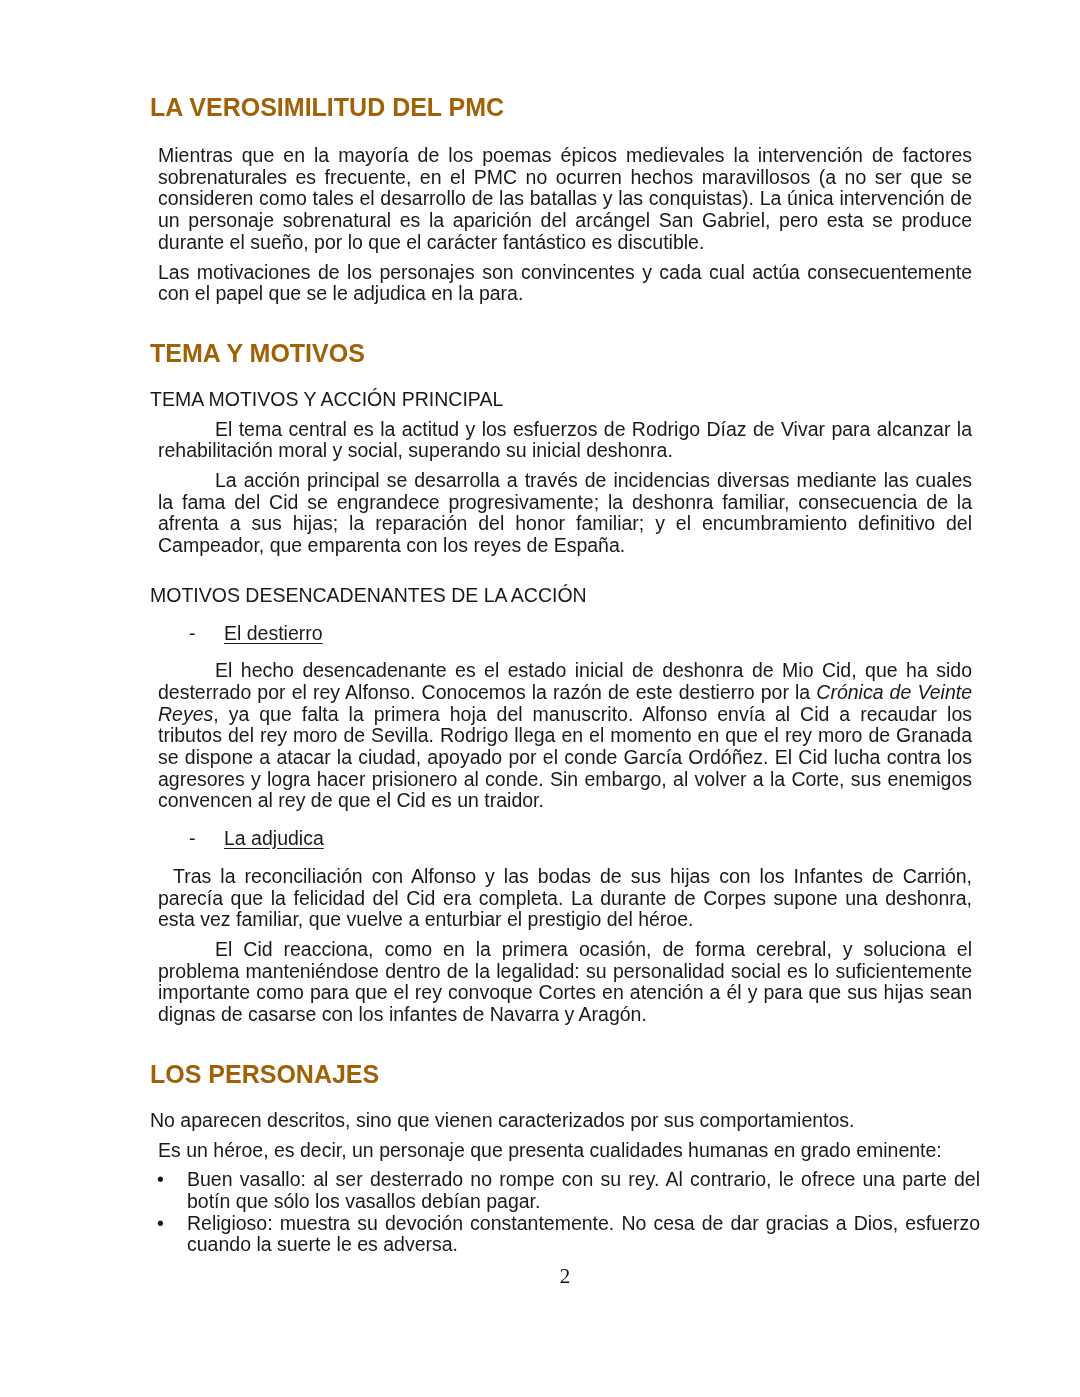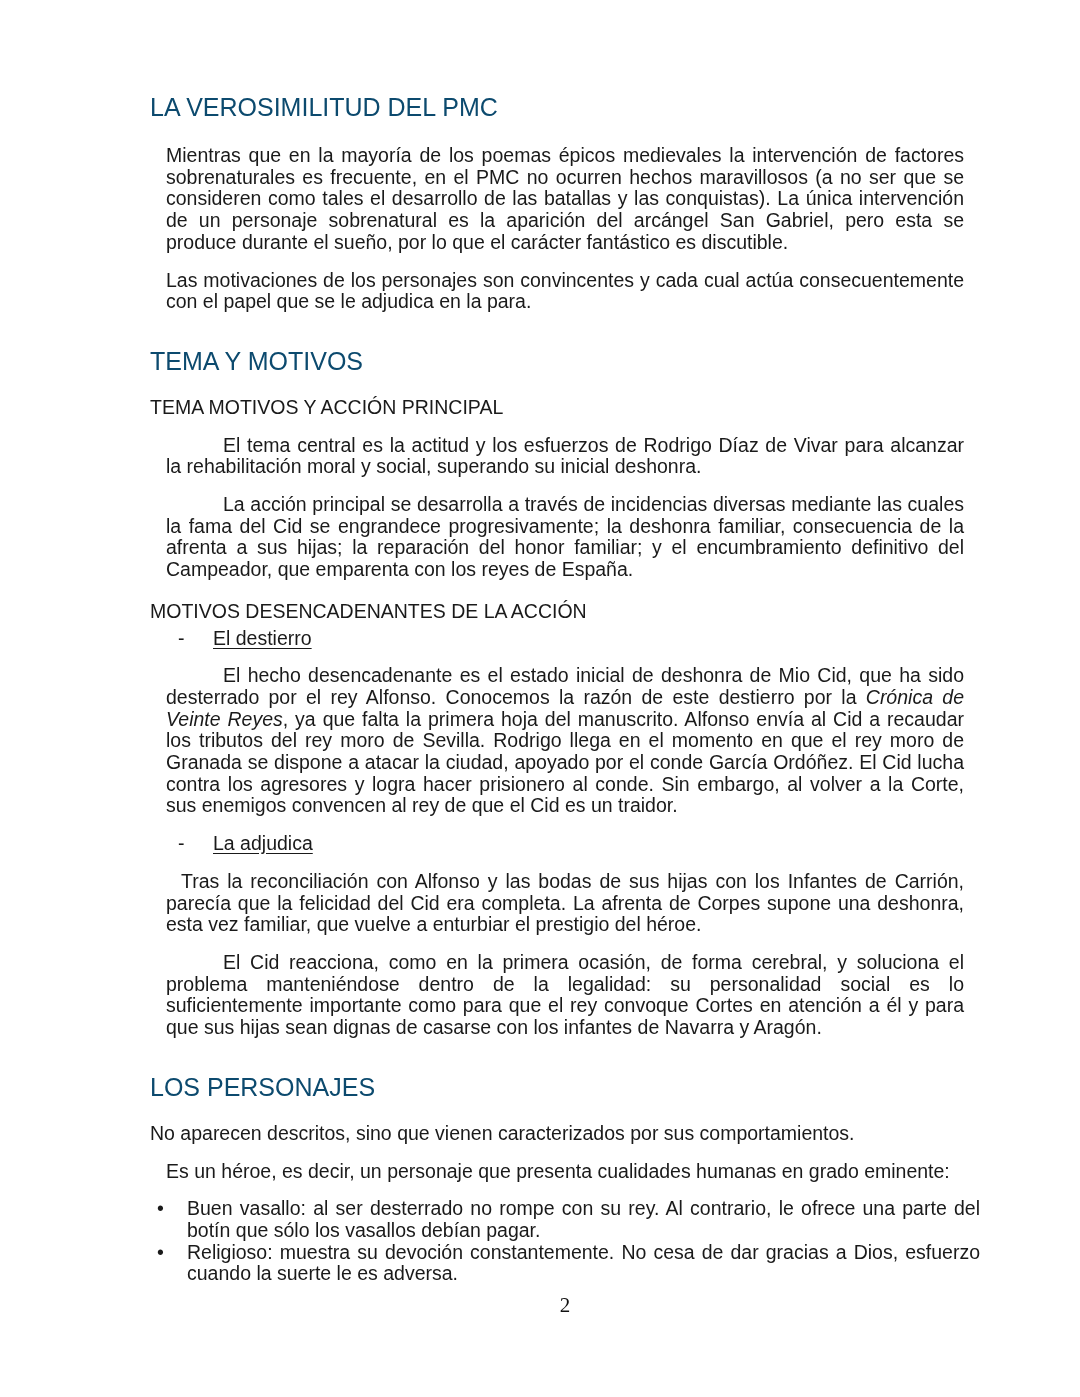--- a/index.html
+++ b/index.html
@@ -16,54 +16,54 @@
     background: #ffffff;
     color: #1a1a1a;
     font-family: "Liberation Sans", "DejaVu Sans", sans-serif;
     font-size: 19.5px;
     line-height: 21.7px;
     overflow: hidden;
   }
   h1.doc-heading {
     font-size: 25px;
     line-height: 28px;
-    font-weight: normal;
-    color: #0c4a6e;
+    font-weight: bold;
+    color: #a16207;
     margin: 0 0 24px 0;
   }
   h1.doc-heading.mid {
     margin-top: 34px;
     margin-bottom: 22px;
   }
   p.body-p {
-    margin: 16px;
+    margin: 8px;
     text-align: justify;
   }
   p.no-just {
     margin: 0;
     text-align: left;
   }
   .subheading {
     margin: 0;
     text-align: left;
   }
   .gap-before {
-    margin-top: 20px;
+    margin-top: 28px;
   }
   .gap-before-lg {
     margin-top: 27px;
   }
   .indent {
     text-indent: 57px;
   }
   .indent-sm {
     text-indent: 15px;
   }
   .dash-item {
-    margin: 5px;
+    margin: 16px;
     padding-left: 23px;
   }
   .dash-marker {
     display: inline-block;
     width: 35px;
   }
   .item-title {
     text-decoration: underline;
     text-underline-offset: 3px;
   }
@@ -114,21 +114,21 @@
   <p class="subheading gap-before">MOTIVOS DESENCADENANTES DE LA ACCIÓN</p>
 
   <div class="dash-item gap-before">
     <span class="dash-marker">-</span><span class="item-title">El destierro</span>
   </div>
   <p class="body-p indent"><span>El hecho desencadenante es el estado inicial de deshonra de Mio Cid, que ha sido desterrado por el rey Alfonso. Conocemos la razón de este destierro por la </span><span class="italic">Crónica de Veinte Reyes</span><span>, ya que falta la primera hoja del manuscrito. Alfonso envía al Cid a recaudar los tributos del rey moro de Sevilla. Rodrigo llega en el momento en que el rey moro de Granada se dispone a atacar la ciudad, apoyado por el conde García Ordóñez. El Cid lucha contra los agresores y logra hacer prisionero al conde. Sin embargo, al volver a la Corte, sus enemigos convencen al rey de que el Cid es un traidor.</span></p>
 
   <div class="dash-item gap-before-lg">
     <span class="dash-marker">-</span><span class="item-title">La adjudica</span>
   </div>
-  <p class="body-p indent-sm">Tras la reconciliación con Alfonso y las bodas de sus hijas con los Infantes de Carrión, parecía que la felicidad del Cid era completa. La afrenta de Corpes supone una deshonra, esta vez familiar, que vuelve a enturbiar el prestigio del héroe.</p>
+  <p class="body-p indent-sm">Tras la reconciliación con Alfonso y las bodas de sus hijas con los Infantes de Carrión, parecía que la felicidad del Cid era completa. La durante de Corpes supone una deshonra, esta vez familiar, que vuelve a enturbiar el prestigio del héroe.</p>
   <p class="body-p indent">El Cid reacciona, como en la primera ocasión, de forma cerebral, y soluciona el problema manteniéndose dentro de la legalidad: su personalidad social es lo suficientemente importante como para que el rey convoque Cortes en atención a él y para que sus hijas sean dignas de casarse con los infantes de Navarra y Aragón.</p>
 
   <h1 class="doc-heading mid">LOS PERSONAJES</h1>
 
   <p class="no-just">No aparecen descritos, sino que vienen caracterizados por sus comportamientos.</p>
 
   <p class="body-p">Es un héroe, es decir, un personaje que presenta cualidades humanas en grado eminente:</p>
 
   <ul class="bullets">
     <li>

